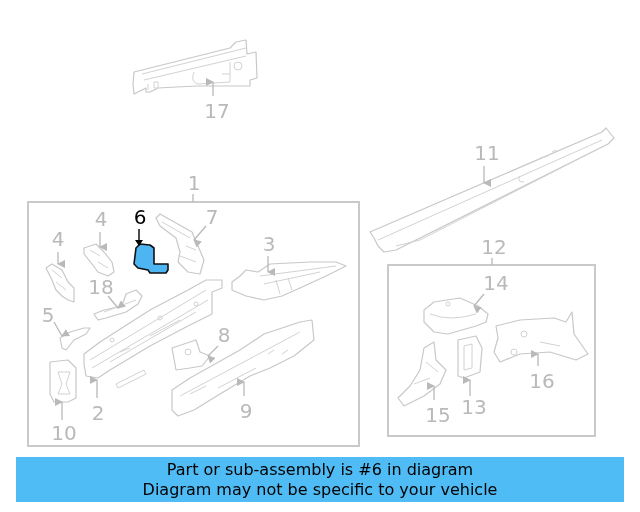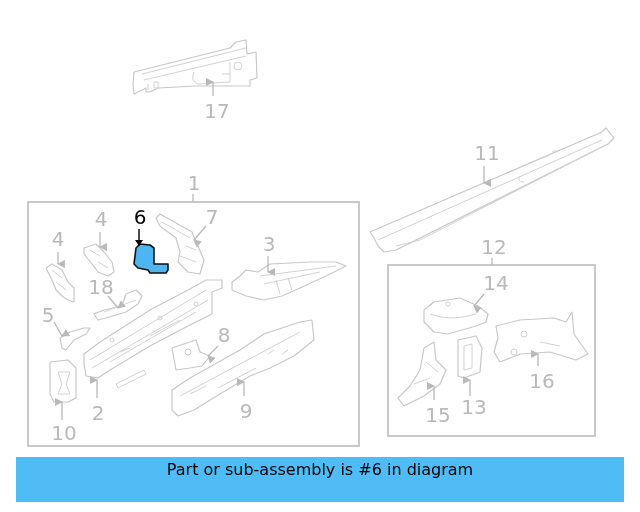--- a/index.html
+++ b/index.html
@@ -168,13 +168,14 @@
   <g>
     <path class="part" d="M458,340 L476,336 L482,348 L480,372 L464,378 L458,376 Z"></path>
     <path class="detail" d="M464,346 L472,344 L472,368 L464,370 Z"></path>
     <line class="leader" x1="470" y1="396" x2="470" y2="380" marker-end="url(#ah)"></line>
     <text class="callout" x="474" y="414" text-anchor="middle">13</text>
   </g>
 </svg>
 
 <div id="banner">
   <div>Part or sub-assembly is #6 in diagram</div>
+  <div>Diagram may not be specific to your vehicle</div>
 </div>
 
 </body></html>

